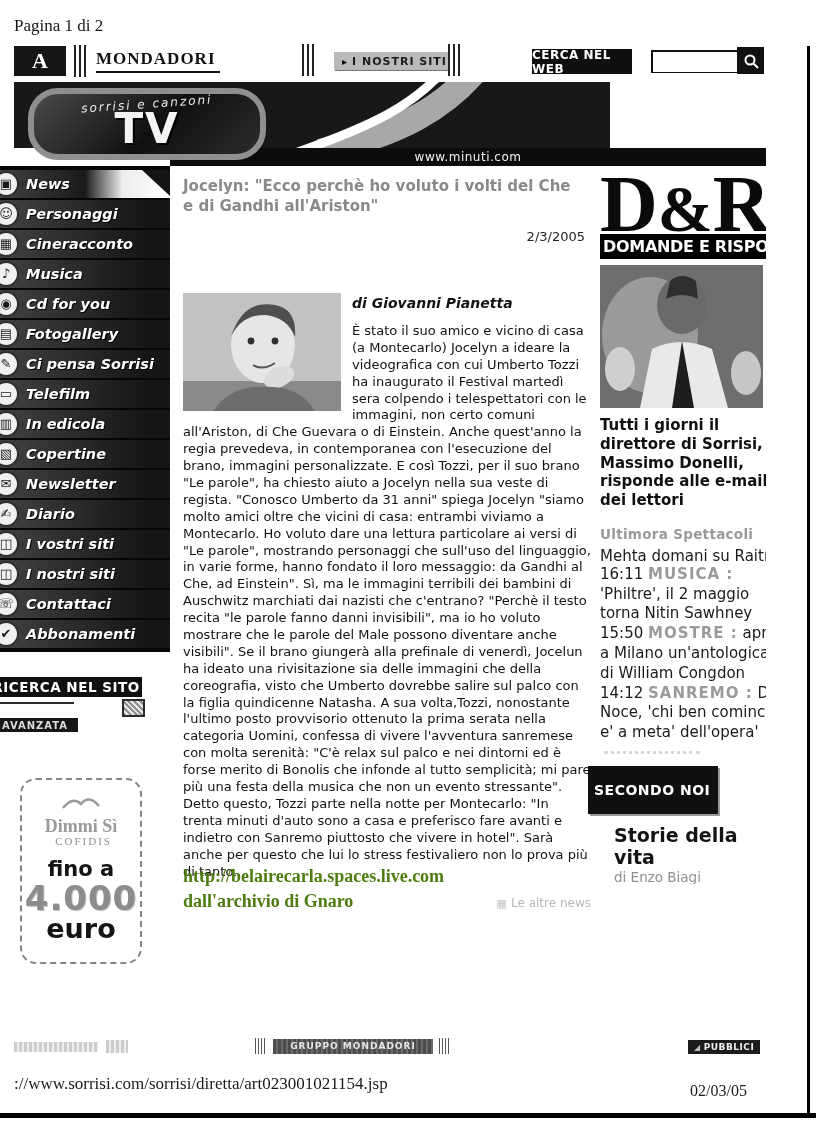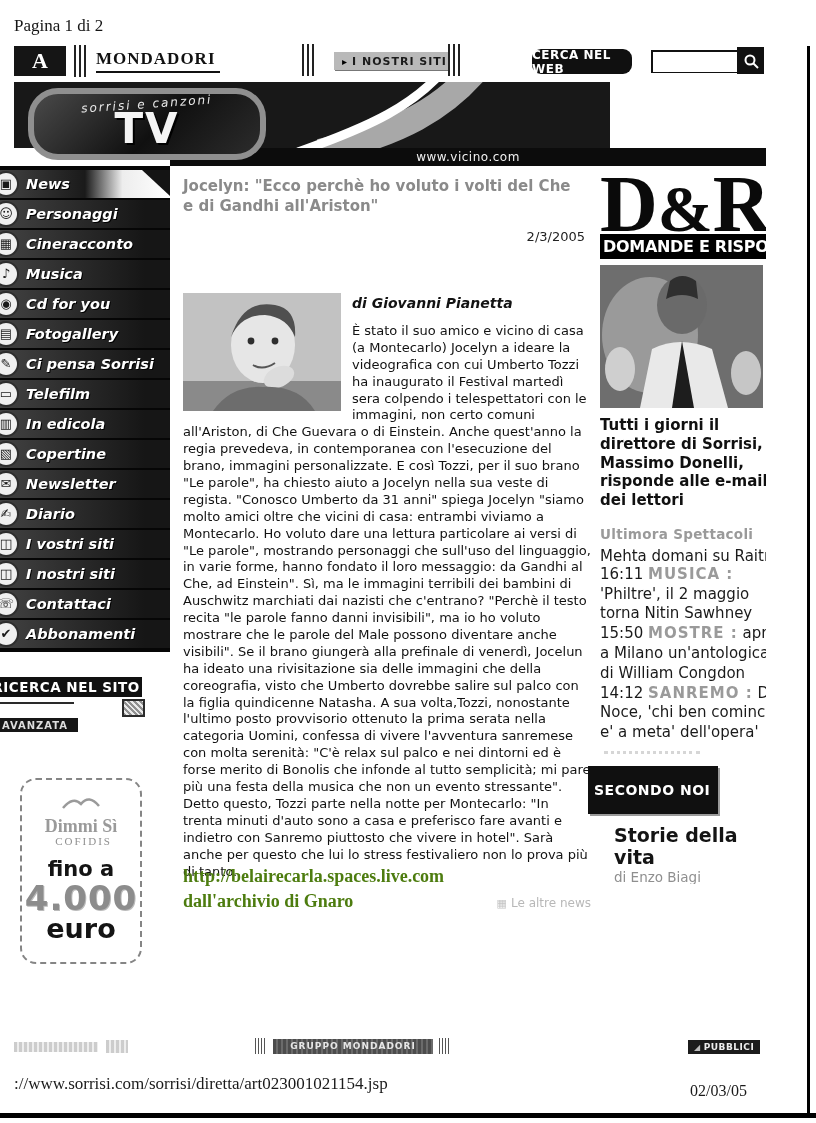--- a/index.html
+++ b/index.html
@@ -23,21 +23,21 @@
             justify-content:center;font-family:"Liberation Serif",serif;font-weight:bold;font-size:22px;}
   .mond-label{font-family:"Liberation Serif",serif;font-weight:bold;font-size:17px;letter-spacing:1px;
               border-bottom:2px solid #111;padding:0 4px 2px 0;}
   .stripe1{left:302px;top:44px;}
   .nostri{left:334px;top:52px;height:18px;background:#b9b9b9;color:#1c1c1c;font-size:11px;font-weight:bold;
           letter-spacing:1px;display:flex;align-items:center;gap:4px;padding:0 8px;
           box-shadow:1px 1px 0 #777;}
   .nostri .arr{color:#000;font-size:10px;}
   .stripe2{left:448px;top:44px;}
   .cercaweb{left:532px;top:49px;width:100px;height:25px;background:#101010;color:#fff;font-weight:bold;
-            font-size:12px;display:flex;align-items:center;justify-content:center;letter-spacing:.5px;border-radius:9px;}
+            font-size:12px;display:flex;align-items:center;justify-content:center;letter-spacing:.5px;}
   .searchbox{left:651px;top:50px;width:80px;height:20px;border:2px solid #111;border-bottom-width:1px;
              background:#fff;font-size:12px;padding:0 3px;}
   .magbtn{left:737px;top:47px;width:27px;height:27px;background:#111;display:flex;align-items:center;
           justify-content:center;cursor:pointer;}
 
   
   .masthead{left:14px;top:82px;width:596px;height:66px;background:#181818;overflow:hidden;}
   .tvbadge{left:28px;top:88px;width:238px;height:72px;border-radius:30px;
            background:linear-gradient(135deg,#4a4a4a,#101010 55%,#2c2c2c);
            border:6px solid #8f8f8f;box-sizing:border-box;z-index:3;
@@ -164,21 +164,21 @@
   <div class="abs masthead">
     <svg width="596" height="66" viewBox="0 0 596 66">
       <path d="M470,-22 C432,28 382,52 306,70" stroke="#a8a8a8" stroke-width="26" fill="none"></path>
       <path d="M438,-22 C404,24 352,46 284,70" stroke="#fff" stroke-width="9" fill="none"></path>
     </svg>
   </div>
   <div class="abs tvbadge">
     <div class="tv-small">sorrisi e canzoni</div>
     <div class="tv-big">TV</div>
   </div>
-  <div class="abs urlbar">www.vicino.com</div>
+  <div class="abs urlbar">www.minuti.com</div>
 
   <div class="abs sidebar">
 
       <div class="side-item selected">
         <span class="side-ic">▣</span>
         <span class="side-label">News</span>
       </div>
 
       <div class="side-item">
         <span class="side-ic">☺</span>

